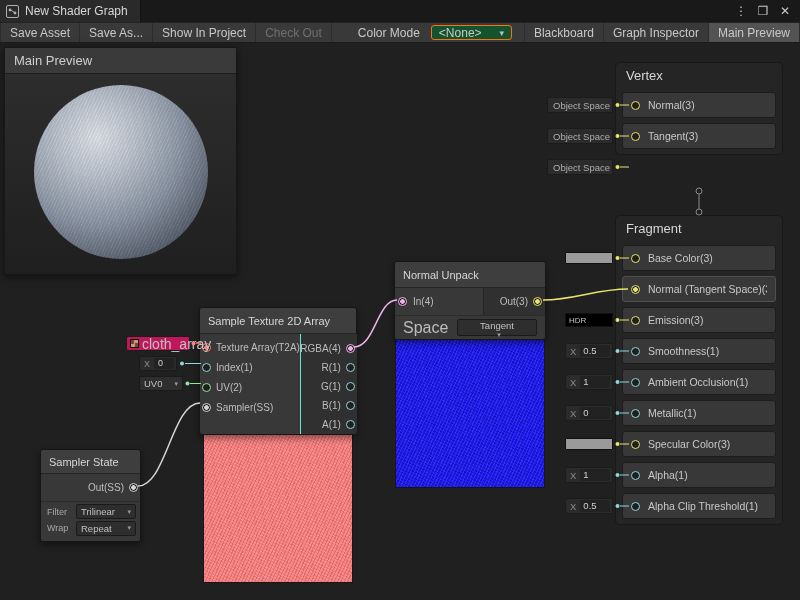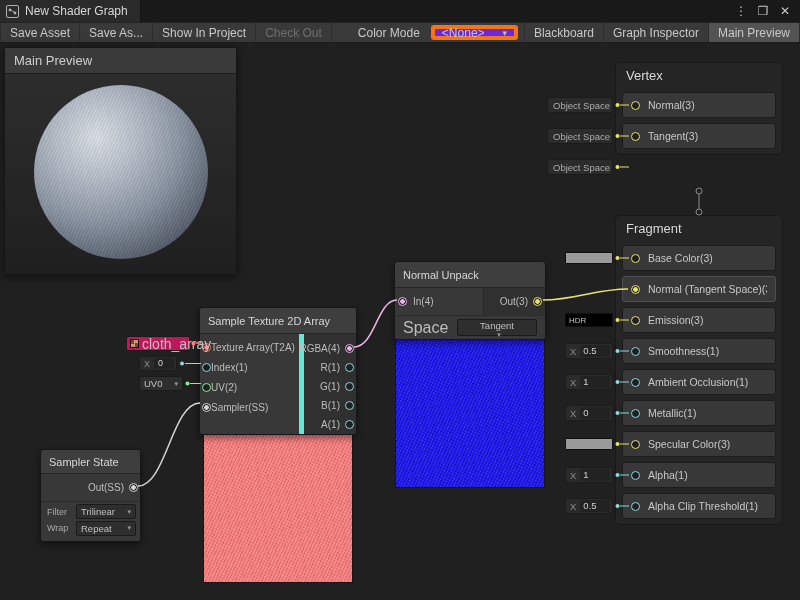--- a/index.html
+++ b/index.html
@@ -11,21 +11,21 @@
   .tab { display:flex; align-items:center; gap:6px; height:22px; padding:0 12px 0 6px; background:#2a2a2a; border-right:1px solid #141414; }
   .win-controls { margin-left:auto; display:flex; align-items:center; gap:4px; padding-right:6px; color:#c8c8c8; }
   .win-controls span { width:18px; text-align:center; font-size:12px; cursor:pointer; }
 
   
   .toolbar { position:absolute; left:0; top:22px; width:800px; height:21px; background:#393939; border-top:1px solid #232323; border-bottom:1px solid #1b1b1b; display:flex; align-items:stretch; font-size:12px; color:#c8c8c8; }
   .tbtn { display:flex; align-items:center; padding:0 9px; border-right:1px solid #2c2c2c; cursor:pointer; white-space:nowrap; }
   .tbtn.first { border-left:1px solid #2c2c2c; }
   .tbtn.disabled { color:#6f6f6f; }
   .tlabel { display:flex; align-items:center; padding:0 7px 0 26px; white-space:nowrap; }
-  .tdropdown { display:flex; align-items:center; gap:18px; background:#6d28d9; border:4px solid #f97316; border-radius:3px; margin:2px 4px; padding:0 7px; cursor:pointer; }
+  .tdropdown { display:flex; align-items:center; gap:18px; background:#14532d; border:1px solid #f97316; border-radius:3px; margin:2px 4px; padding:0 7px; cursor:pointer; }
   .tdropdown .arrow { font-size:9px; color:#bdbdbd; }
   .right-group { margin-left:auto; display:flex; align-items:stretch; }
   .tbtn.active { background:#535353; }
 
   
   .graph { position:absolute; left:0; top:43px; width:800px; height:557px; background:#202020; }
   svg.wires { position:absolute; left:0; top:0; width:800px; height:600px; pointer-events:none; z-index:30; }
 
   
   .preview-panel { position:absolute; left:4px; top:47px; width:233px; height:228px; background:#2a2a2a; border:1px solid #171717; z-index:10; box-shadow:0 2px 8px rgba(0,0,0,0.5); }
@@ -67,22 +67,22 @@
   .minifloat .fv { color:#d0d0d0; background:#222; flex:1; height:11px; line-height:11px; padding:0 4px; border-radius:1px; margin-right:2px; }
   .dd { display:flex; align-items:center; justify-content:space-between; background:#2e2e2e; border:1px solid #1a1a1a; border-radius:2px; color:#c0c0c0; font-size:9.5px; padding:0 4px; cursor:pointer; white-space:nowrap; }
   .dd .arrow { font-size:7px; color:#9a9a9a; margin-left:4px; }
   .uvdd { position:absolute; left:139px; top:376px; width:44px; height:15px; z-index:20; }
 
   
   .sample-node { left:199px; top:307px; width:158px; }
   .sample-node .node-header { height:26px; font-size:11px; }
   .sample-body { display:flex; height:100px; }
   .in-col { flex:1; padding:3px 0 0 2px; }
-  .iorow { height:20px; display:flex; align-items:center; }
-  .out-col { width:57px; background:#303030; border-left:5px solid #5eead4; padding:5px 2px 0 0; border-radius:0 0 3px 0; }
+  .iorow { height:20px; display:flex; align-items:center; gap:5px; }
+  .out-col { width:57px; background:#303030; border-left:1px solid #5eead4; padding:5px 2px 0 0; border-radius:0 0 3px 0; }
   .orow { height:19px; display:flex; align-items:center; justify-content:flex-end; gap:5px; }
   .tex-preview { position:absolute; left:203px; top:433px; width:150px; height:150px; z-index:19; border:1px solid #161616;
     background:
       repeating-linear-gradient(115deg, rgba(140,20,20,0.22) 0 1px, rgba(0,0,0,0) 1px 3px),
       repeating-linear-gradient(25deg, rgba(255,255,255,0.14) 0 1px, rgba(0,0,0,0) 1px 3px),
       #f68080; }
 
   
   .nu-node { left:394px; top:261px; width:152px; }
   .nu-node .node-header { height:26px; font-size:11px; }

